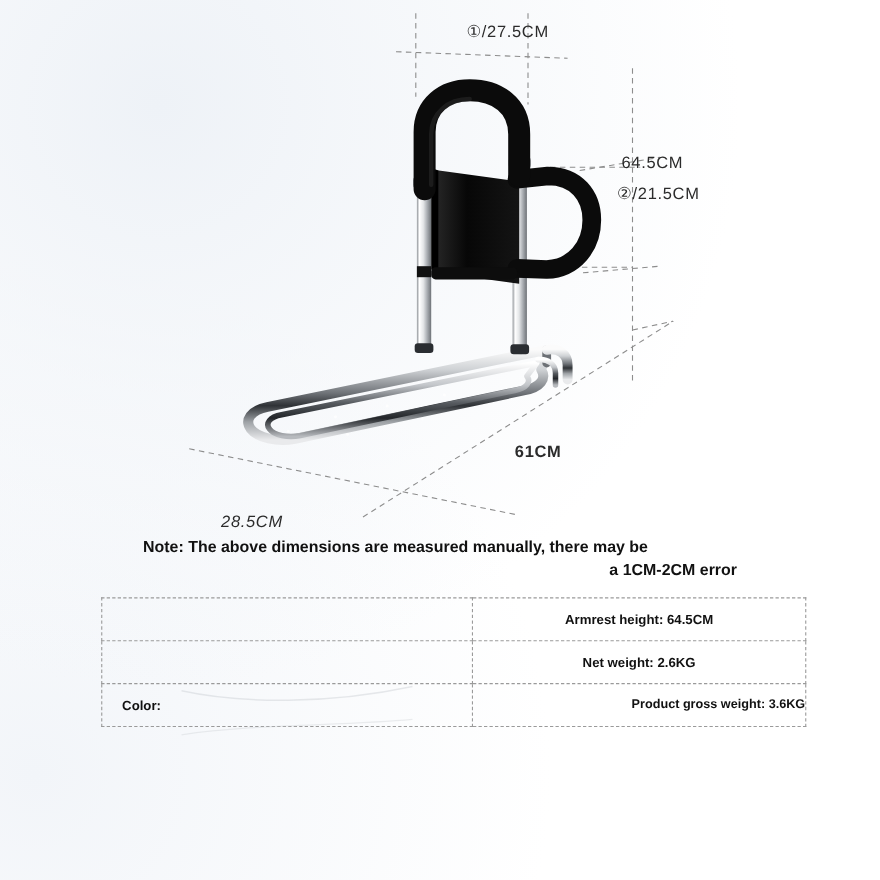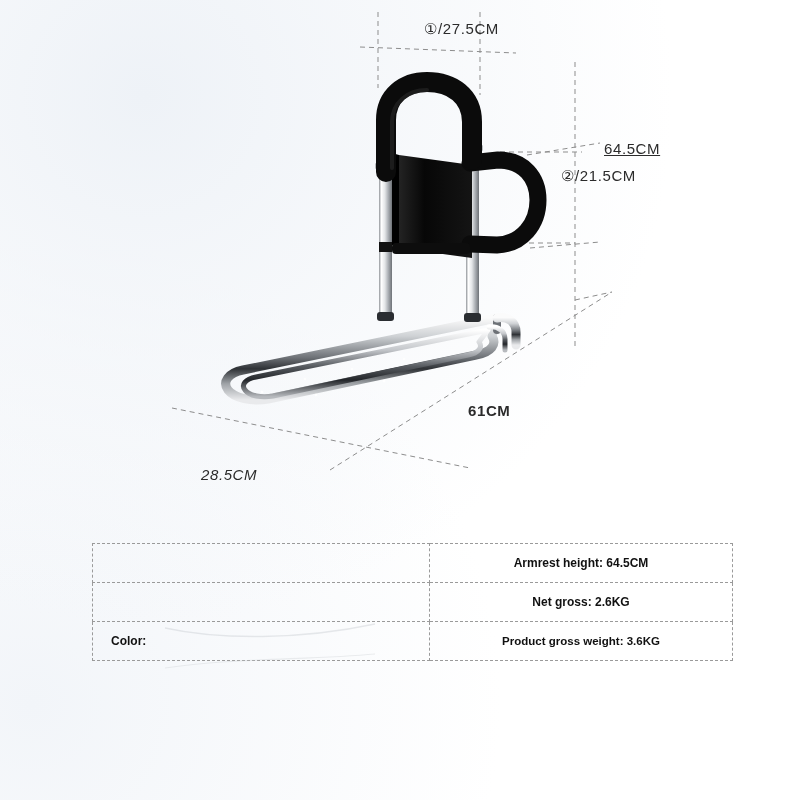--- a/index.html
+++ b/index.html
@@ -38,21 +38,21 @@
 
   .dim-label {
     position: absolute;
     font-family: "Liberation Sans", sans-serif;
     font-size: 15px;
     color: #2b2b2b;
     letter-spacing: 0.6px;
     white-space: nowrap;
   }
   #label-top      { left: 424px; top: 20px; }
-  #label-height   { left: 604px; top: 140px; text-decoration: underline; }
+  #label-height   { left: 565px; top: 140px; }
   #label-grip     { left: 561px; top: 167px; }
   #label-depth    { left: 468px; top: 402px; font-weight: bold; }
   #label-width    { left: 201px; top: 466px; font-style: italic; }
 
   
   #note {
     position: absolute;
     left: 130px;
     top: 488px;
     width: 540px;
@@ -81,21 +81,21 @@
     vertical-align: middle;
     color: #111111;
     font-family: "Liberation Sans", sans-serif;
     font-weight: bold;
     font-size: 12px;
   }
   #spec-table td.col-left  { width: 318px; }
   #spec-table td.col-right { width: 302px; }
   #spec-table td.small {
     font-size: 11.5px;
-    text-align: center;
+    text-align: right;
     padding-left: 0;
     line-height: 14px;
   }
   #spec-table td.center {
     text-align: center;
     padding-left: 0;
   }
   .ghost {
     position: absolute;
     left: 160px;
@@ -244,30 +244,34 @@
       </g>
     </svg>
 
     <div class="dim-label" id="label-top">①/27.5CM</div>
     <div class="dim-label" id="label-height">64.5CM</div>
     <div class="dim-label" id="label-grip">②/21.5CM</div>
     <div class="dim-label" id="label-depth">61CM</div>
     <div class="dim-label" id="label-width">28.5CM</div>
   </div>
 
+  <div id="note">
+    <span class="note-line-1">Note: The above dimensions are measured manually, there may be</span>
+    <span class="note-line-2">a 1CM-2CM error</span>
+  </div>
 
   <table id="spec-table">
     <tbody>
       <tr>
         <td class="col-left"></td>
         <td class="col-right center">Armrest height: 64.5CM</td>
       </tr>
       <tr>
         <td class="col-left"></td>
-        <td class="col-right center">Net gross: 2.6KG</td>
+        <td class="col-right center">Net weight: 2.6KG</td>
       </tr>
       <tr>
         <td class="col-left">Color:</td>
         <td class="col-right small">Product gross weight: 3.6KG</td>
       </tr>
     </tbody>
   </table>
 
   <svg class="ghost" viewBox="0 0 220 70">
     <path d="M 5,18 C 60,30 140,30 215,14" fill="none" stroke="#b9bec4" stroke-width="1.4"></path>

